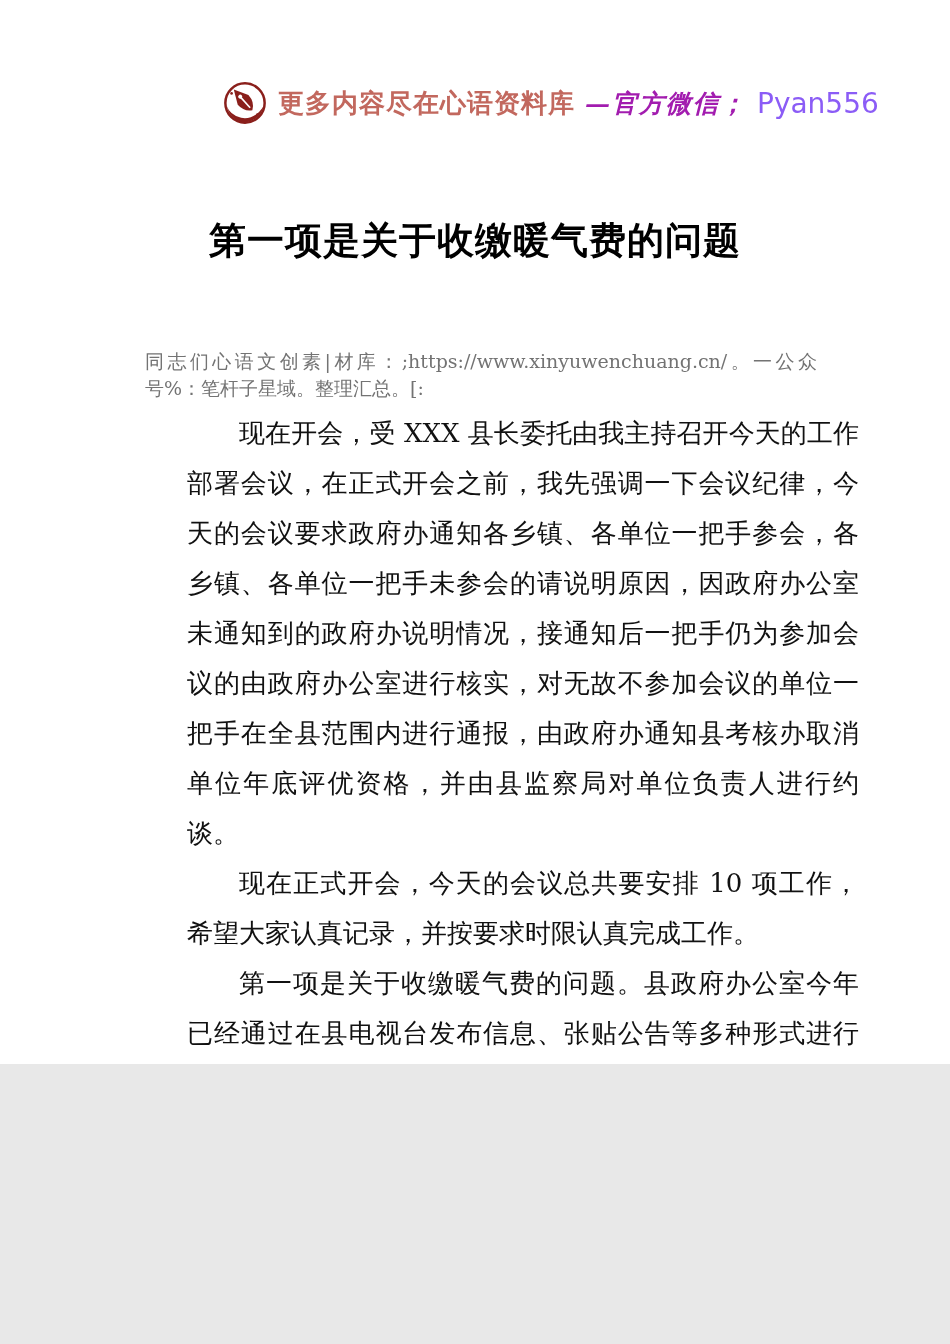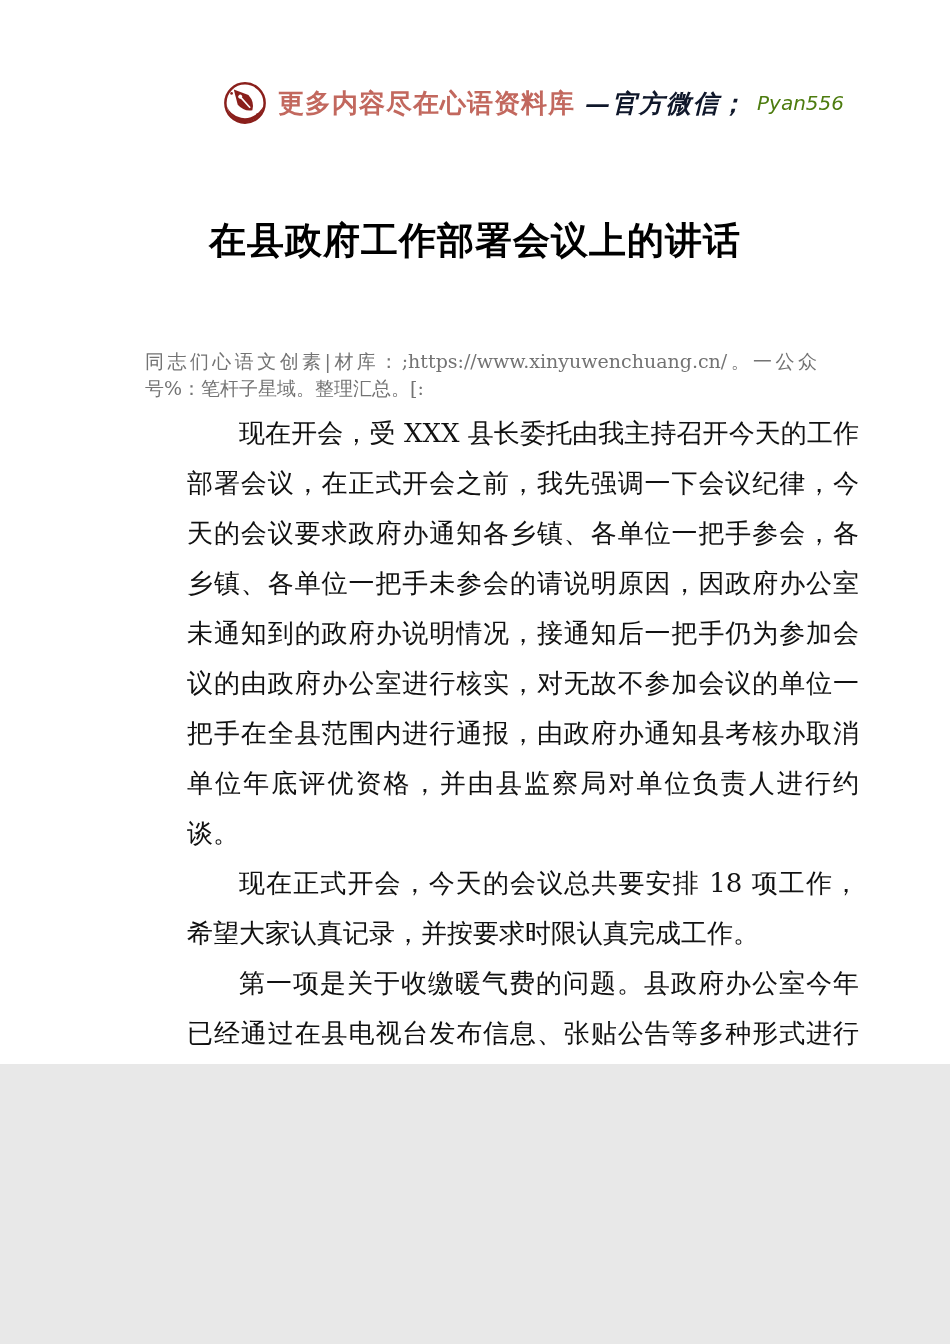--- a/index.html
+++ b/index.html
@@ -29,31 +29,30 @@
   .banner.footer .logo { width: 40px; height: 40px; }
   .banner .brand {
     font-size: 26px;
     font-weight: 700;
     letter-spacing: 1px;
   }
   .banner.header .brand { color: #c2685e; }
   .banner.footer .brand { color: #d49186; }
   .banner .wechat-label {
     font-size: 25px;
-    color: #0f172a;
+    color: #a21caf;
     font-style: italic;
     font-weight: 600;
     letter-spacing: 2px;
   }
   .banner .wechat-id {
-    font-size: 20px;
-    color: #4d7c0f;
+    font-size: 28px;
+    color: #8b5cf6;
     font-family: "DejaVu Sans", "Liberation Sans", sans-serif;
     font-weight: 400;
-    font-style: italic;
   }
 
   
   .doc-title {
     position: absolute;
     left: 0;
     top: 216px;
     width: 950px;
     text-align: center;
     font-size: 37px;
@@ -105,27 +104,27 @@
         <circle cx="24" cy="15.5" r="2.1" fill="#ffffff"></circle>
       </g>
       <circle cx="10" cy="14" r="1.4" fill="#8a1f1b"></circle>
       <circle cx="37" cy="36" r="1.4" fill="#8a1f1b"></circle>
     </svg>
     <span class="brand">更多内容尽在心语资料库</span>
     <span class="wechat-label">—官方微信；</span>
     <span class="wechat-id">Pyan556</span>
   </div>
 
-  <div class="doc-title">在县政府工作部署会议上的讲话</div>
+  <div class="doc-title">第一项是关于收缴暖气费的问题</div>
 
   <div class="source-note">同志们心语文创素|材库：;https://www.xinyuwenchuang.cn/。一公众号%：笔杆子星域。整理汇总。[:</div>
 
   <div class="body-text">
     <p>现在开会，受 XXX 县长委托由我主持召开今天的工作部署会议，在正式开会之前，我先强调一下会议纪律，今天的会议要求政府办通知各乡镇、各单位一把手参会，各乡镇、各单位一把手未参会的请说明原因，因政府办公室未通知到的政府办说明情况，接通知后一把手仍为参加会议的由政府办公室进行核实，对无故不参加会议的单位一把手在全县范围内进行通报，由政府办通知县考核办取消单位年底评优资格，并由县监察局对单位负责人进行约谈。</p>
-    <p>现在正式开会，今天的会议总共要安排 18 项工作，希望大家认真记录，并按要求时限认真完成工作。</p>
+    <p>现在正式开会，今天的会议总共要安排 10 项工作，希望大家认真记录，并按要求时限认真完成工作。</p>
     <p>第一项是关于收缴暖气费的问题。县政府办公室今年已经通过在县电视台发布信息、张贴公告等多种形式进行通知要求各单位及个人缴纳 2014、2015、2016 年度的暖气费，但截止到目前，仍有很多单位及个人没有缴纳暖气费，严重影响锅炉房正常运转。根据县政府安排，今后的集中供暖要</p>
   </div>
 
   <div class="banner footer">
     <svg class="logo" viewBox="0 0 48 48" aria-hidden="true">
       <circle cx="24" cy="24" r="20.5" fill="#ffffff" stroke="#8a1f1b" stroke-width="2.6"></circle>
       <path d="M5 27 Q8 42 24 44.5 Q40 42 43.5 27 Q34 42 20 39.5 Q8 36 5 27 Z" fill="#8a1f1b"></path>
       <g transform="rotate(-42 24 23)">
         <path d="M24 5.5 L31.5 20 Q31.5 30 24 34.5 Q16.5 30 16.5 20 Z" fill="#8a1f1b"></path>
         <line x1="24" y1="15" x2="24" y2="31" stroke="#ffffff" stroke-width="1.7"></line>

